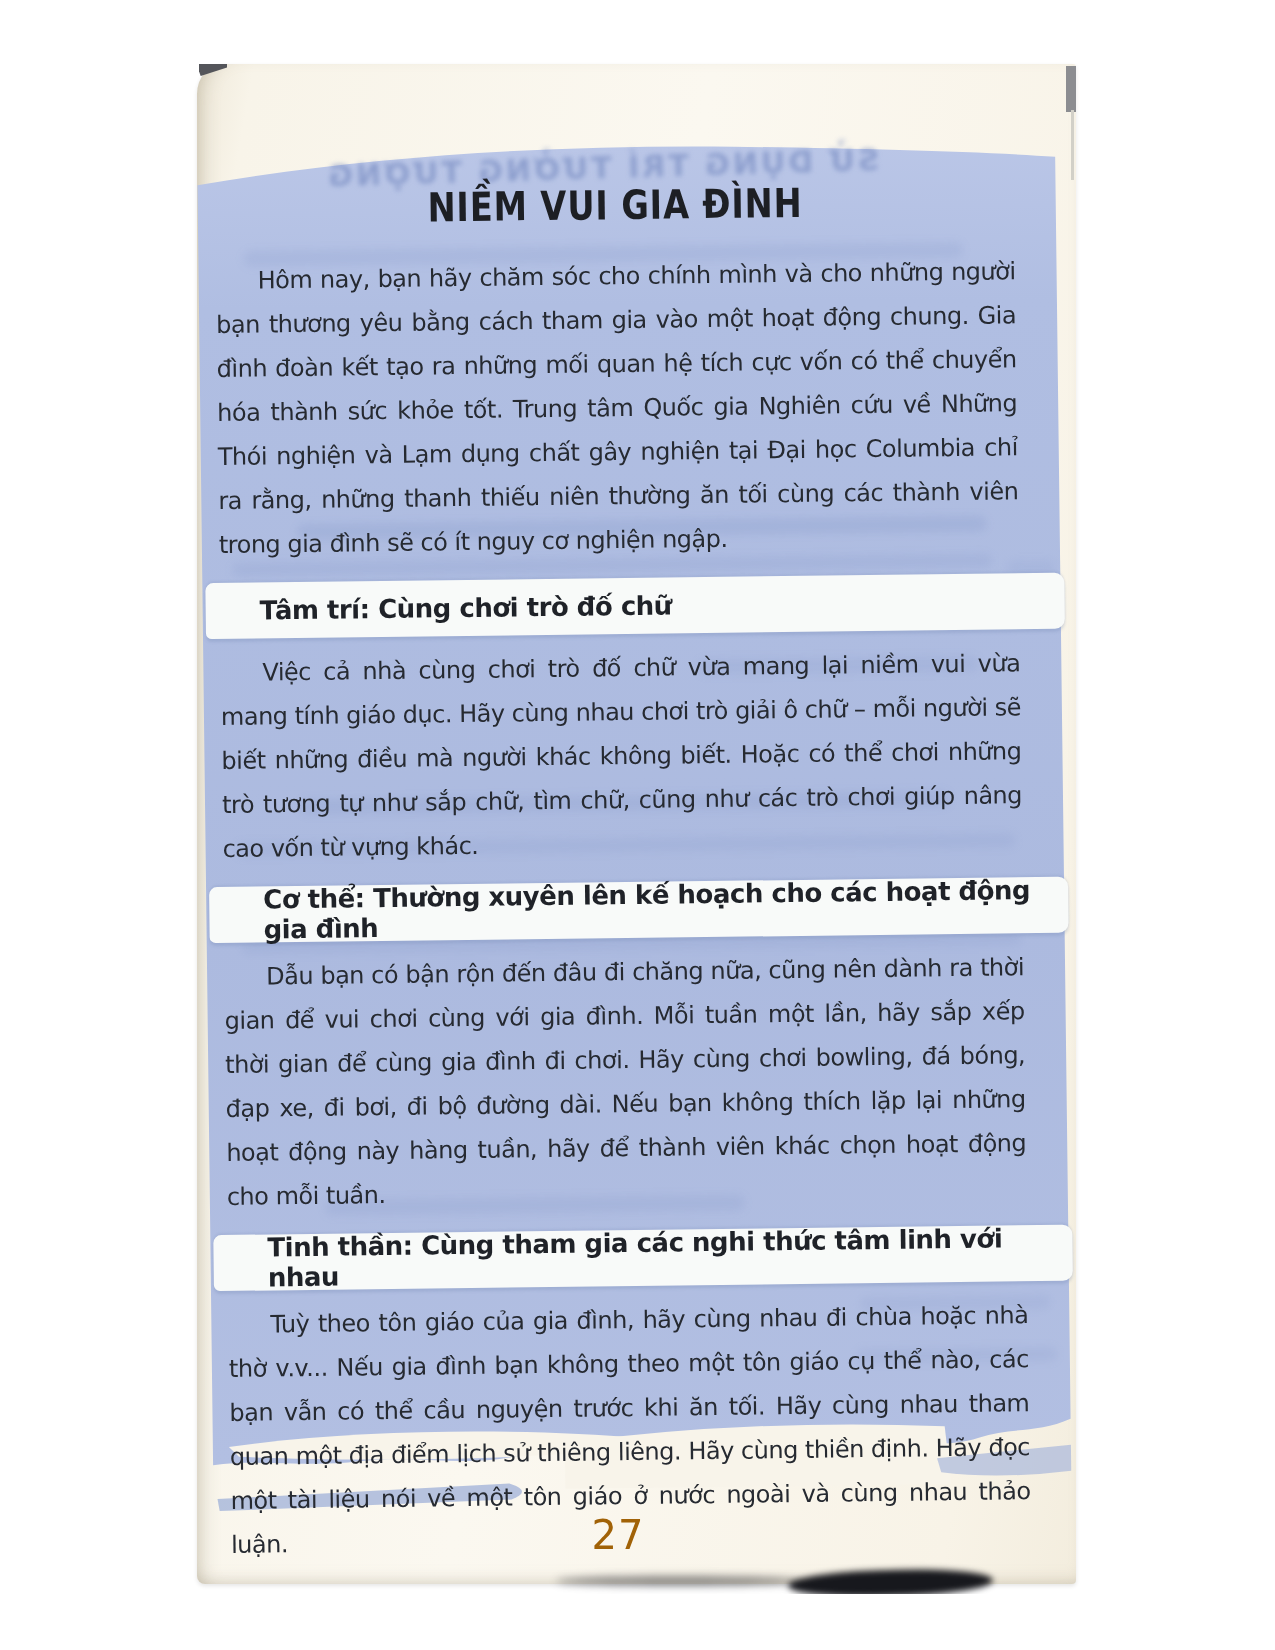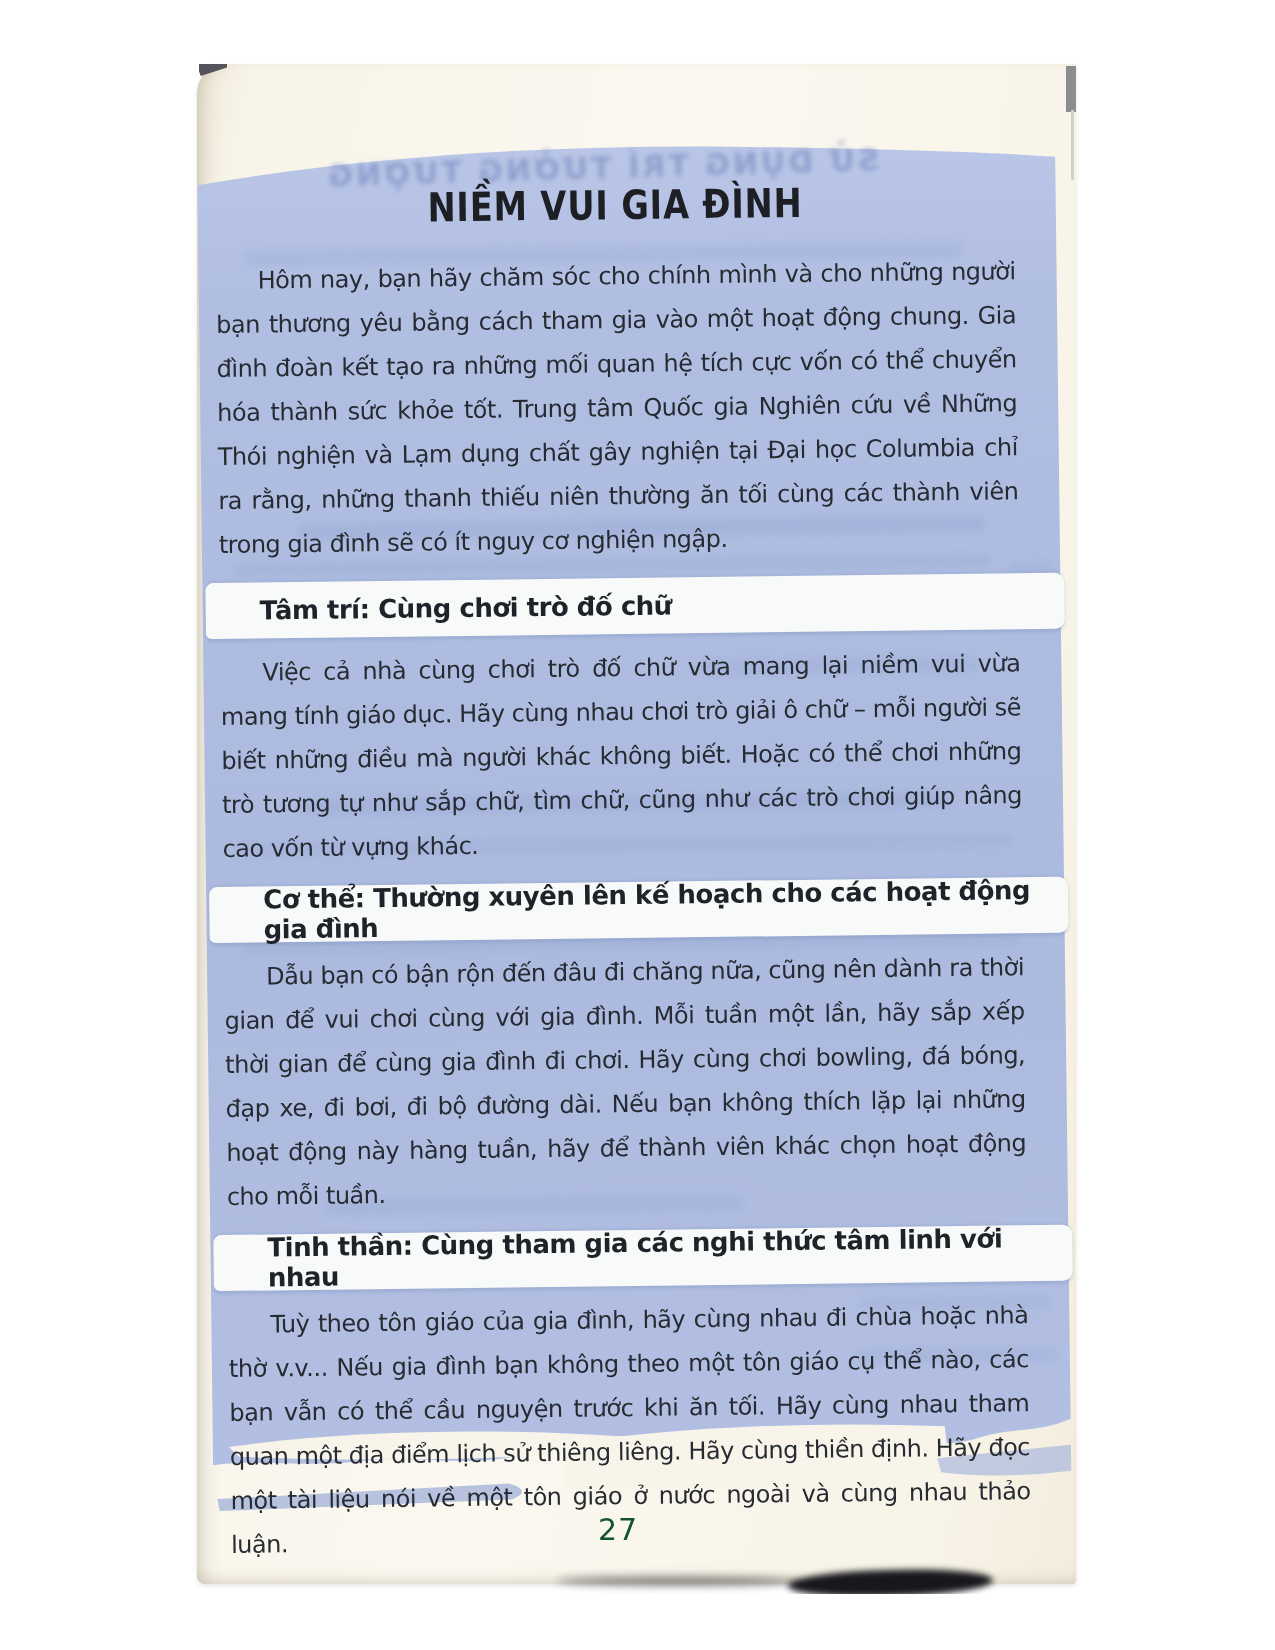--- a/index.html
+++ b/index.html
@@ -44,21 +44,21 @@
   }
   .band{
     margin:16px -45px 12px -14px;height:56px;background:#f8faf9;
     display:flex;align-items:center;padding-left:54px;
     border-radius:8px 10px 10px 6px;
     box-shadow:0 3px 3px rgba(120,138,182,.30),0 -2px 2px rgba(120,138,182,.16);
   }
   .band span{font-size:26px;font-weight:bold;color:#1f2228;letter-spacing:-.5px;}
 
   .pageno{position:absolute;left:197px;top:1512px;width:842px;text-align:center;
-          font-size:30px;color:#14532d;letter-spacing:1px;}
+          font-size:40px;color:#a16207;letter-spacing:1px;}
 </style>
 </head>
 <body>
 
 <div class="canvas">
 
   <div class="page"></div>
   <div class="notch"></div>
   <div class="edge-strip"></div>
   <div class="edge-line"></div>

